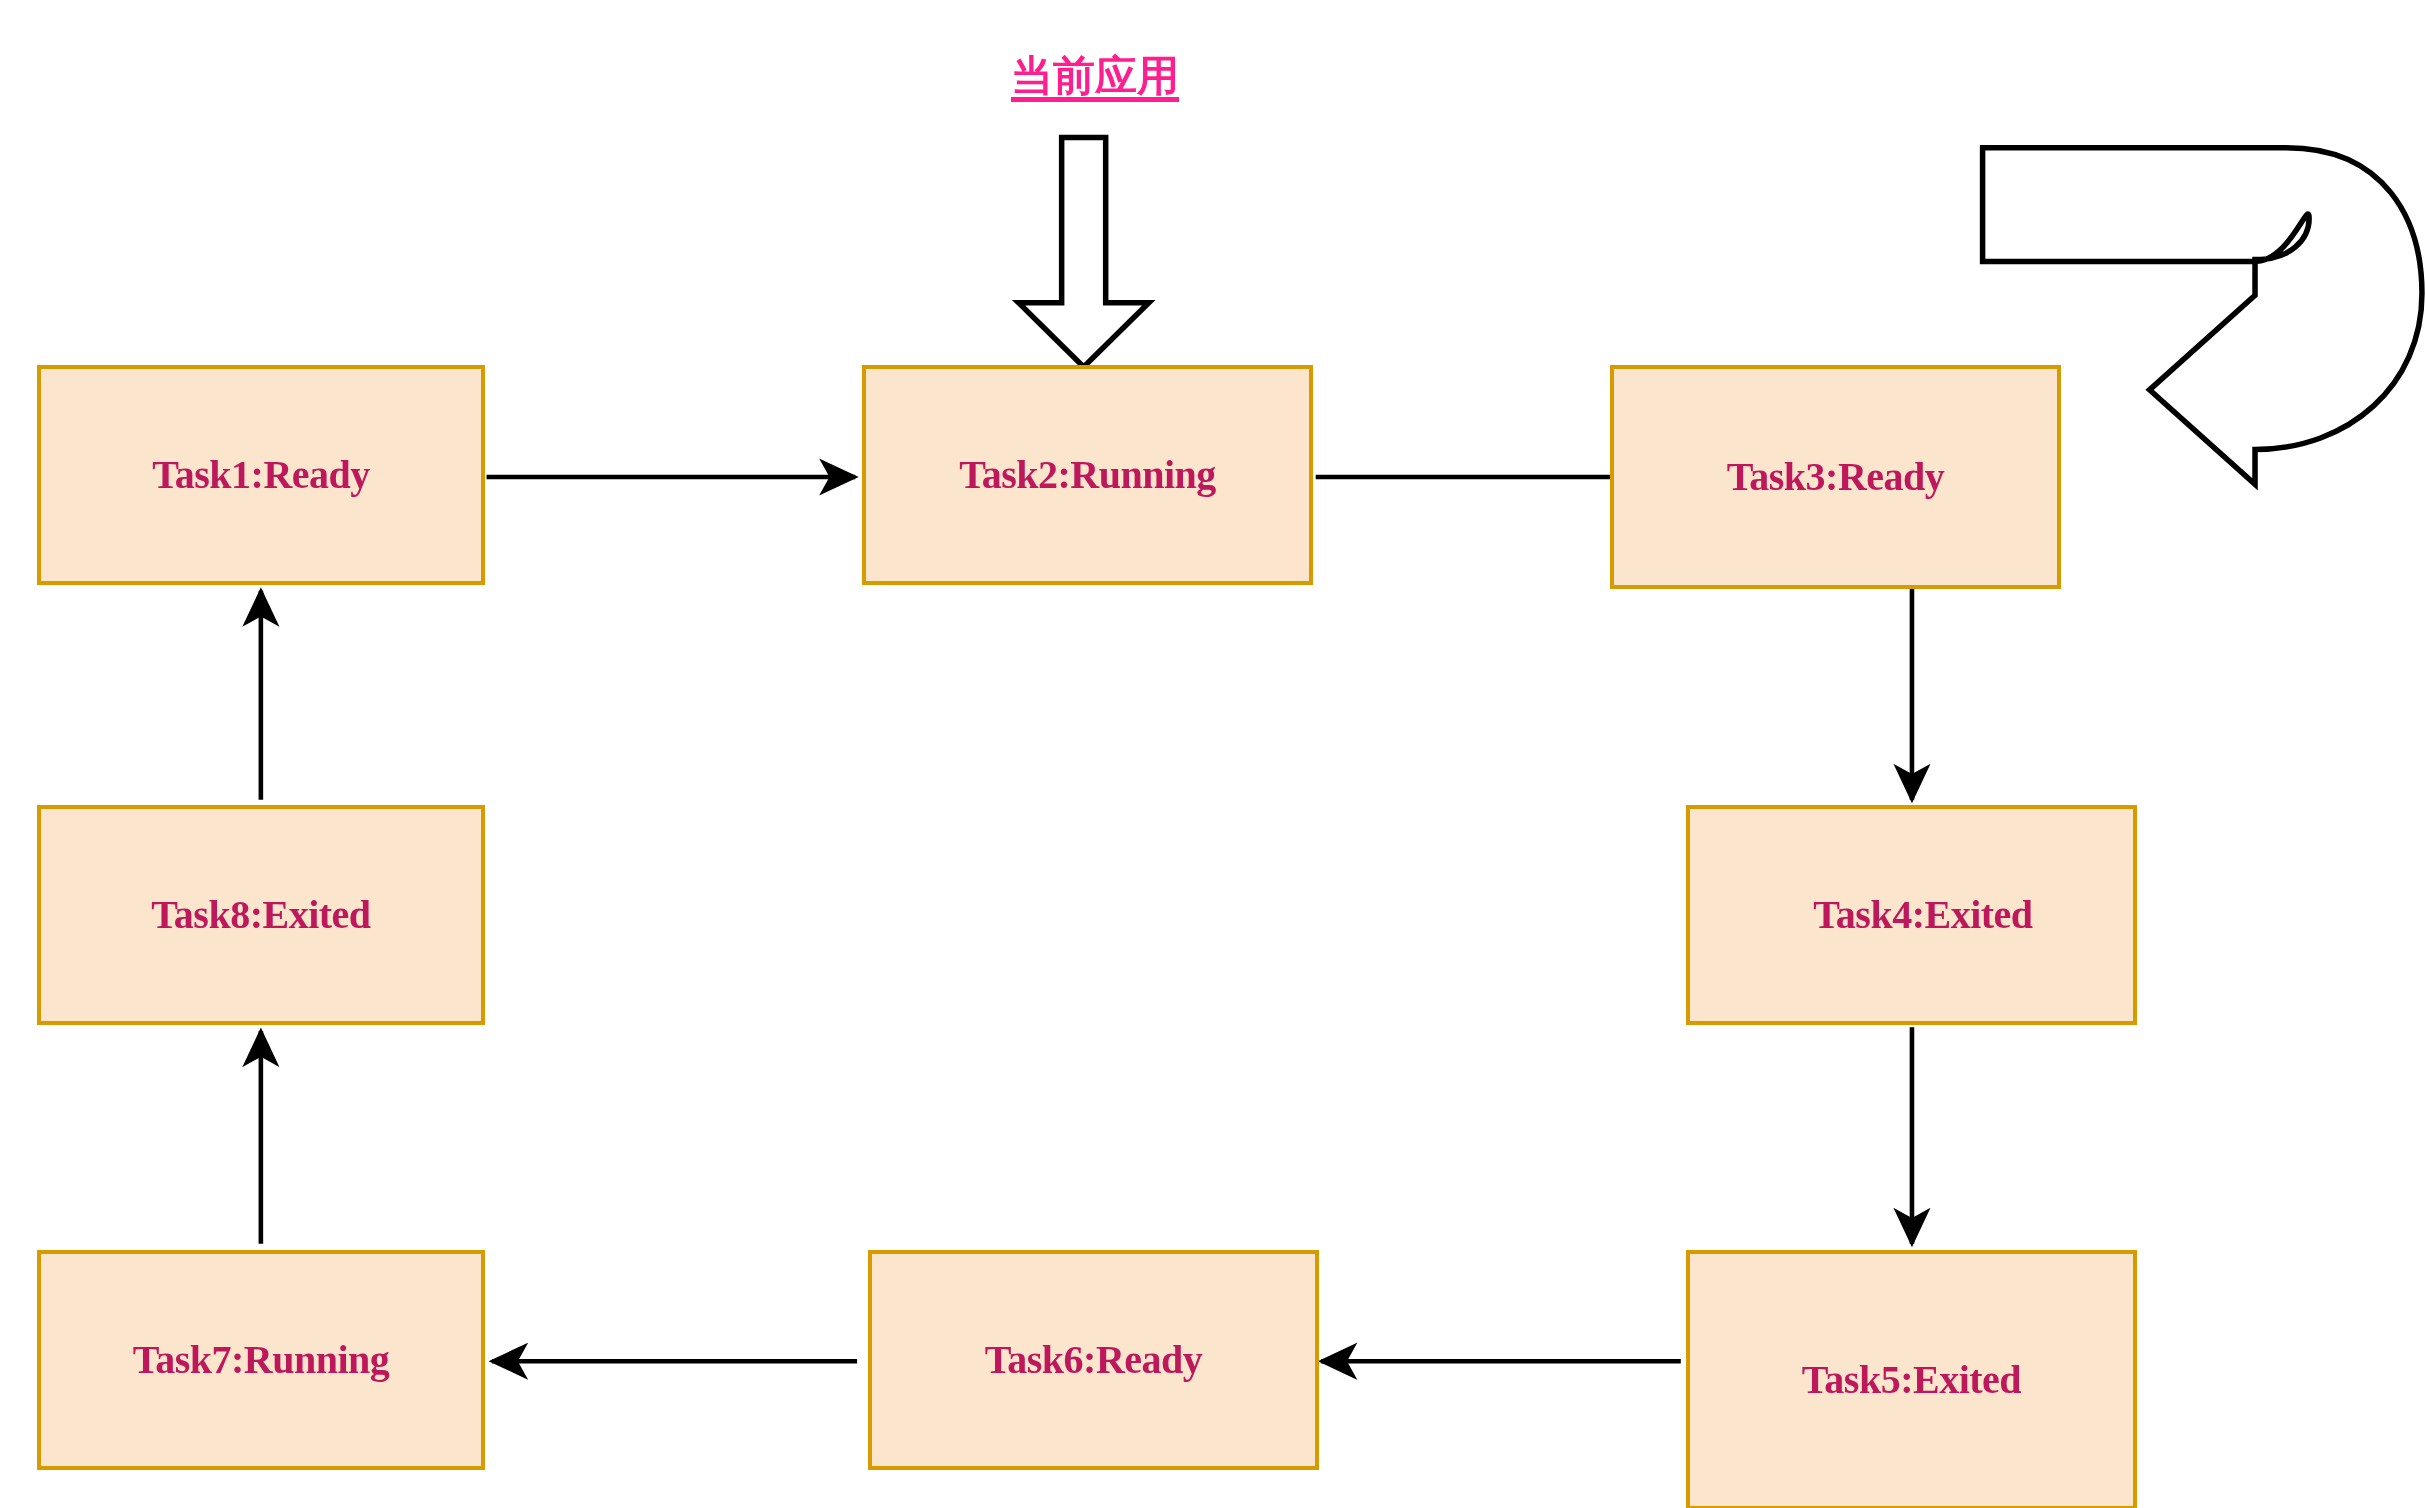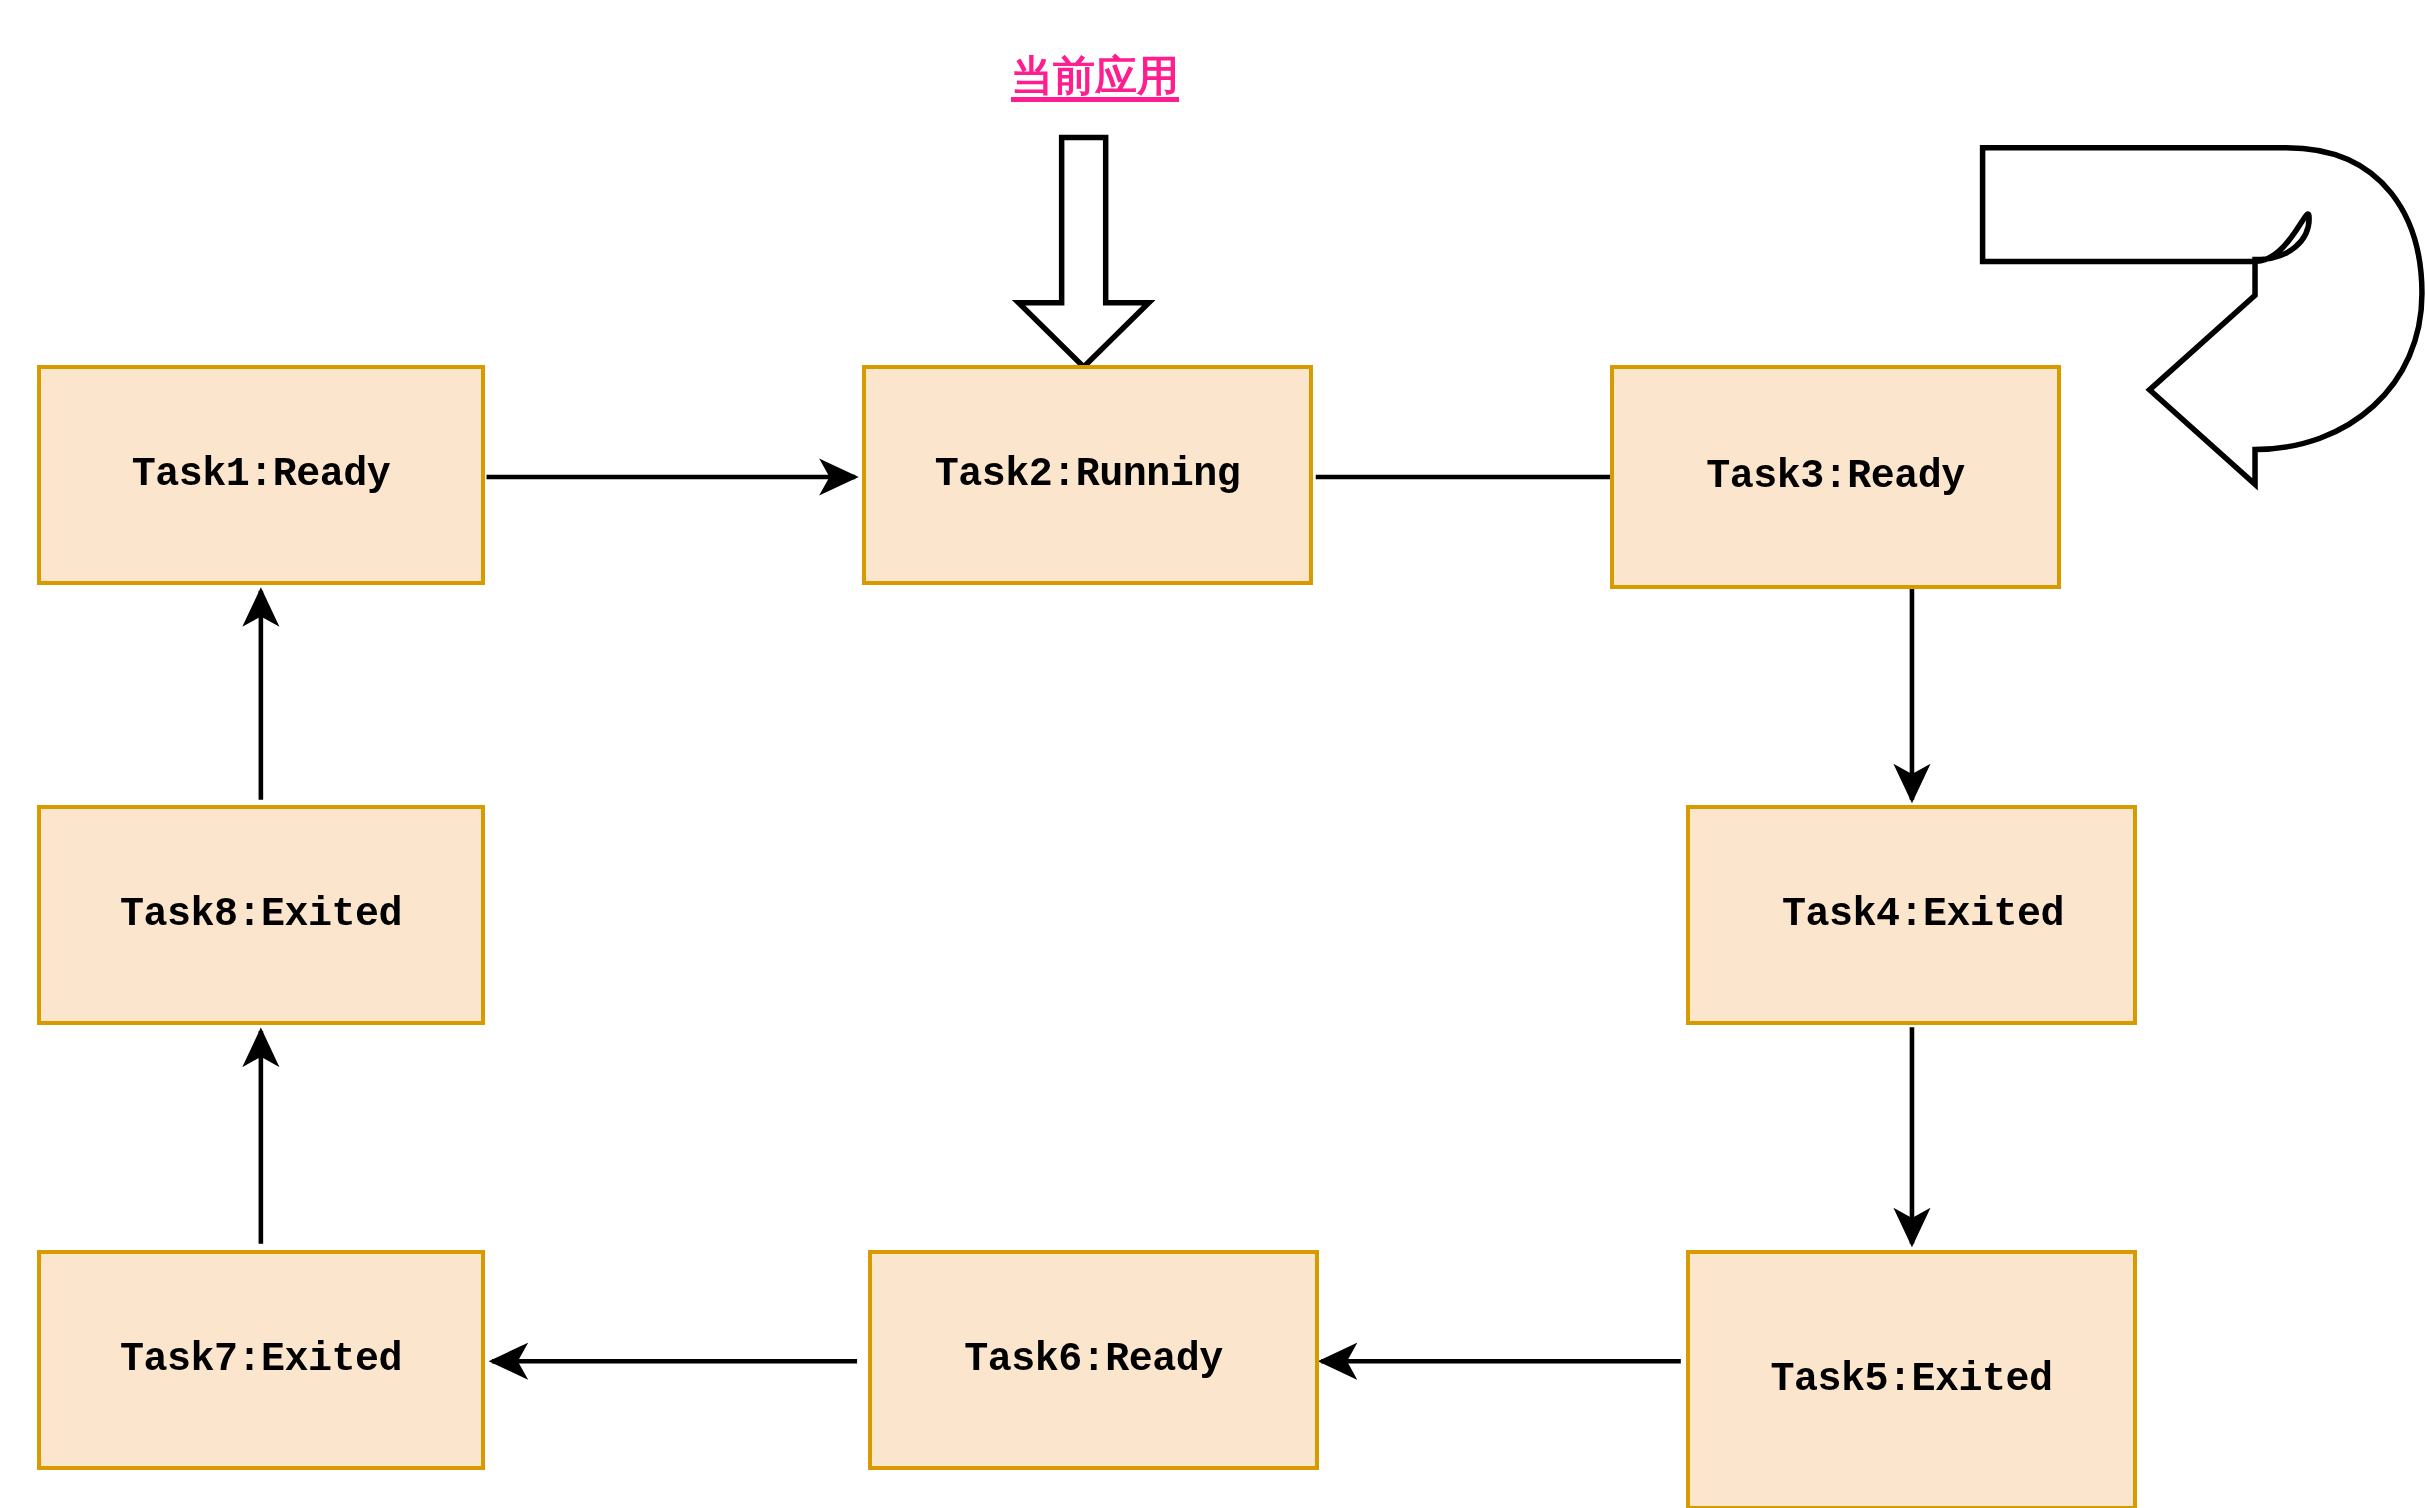--- a/index.html
+++ b/index.html
@@ -28,24 +28,24 @@
   .node-box {
     position: absolute;
     box-sizing: border-box;
     background: #fce5cd;
     border: 4.6px solid #d79b00;
     display: flex;
     align-items: center;
     justify-content: center;
   }
   .node-label {
-    font-family: Liberation Mono, monospace;
+    font-family: Liberation Serif, serif;
     font-size: 40px;
     font-weight: bold;
-    color: #000000;
+    color: #be185d;
     line-height: 1.1;
     white-space: nowrap;
     letter-spacing: -0.5px;
   }
   .annotation-label {
     position: absolute;
     font-family: "Liberation Sans", sans-serif;
     font-size: 42px;
     font-weight: bold;
     color: #ff1e90;
@@ -139,21 +139,21 @@
 
   <div class="node-box" style="left:1686px; top:1250px; width:451px; height:260px;">
     <span class="node-label">Task5:Exited</span>
   </div>
 
   <div class="node-box" style="left:868px; top:1250px; width:451px; height:220px;">
     <span class="node-label">Task6:Ready</span>
   </div>
 
   <div class="node-box" style="left:37px; top:1250px; width:448px; height:220px;">
-    <span class="node-label">Task7:Exited</span>
+    <span class="node-label">Task7:Running</span>
   </div>
 
   <div class="node-box" style="left:37px; top:805px; width:448px; height:220px;">
     <span class="node-label">Task8:Exited</span>
   </div>
 
   <div class="annotation-label" style="left:1011px; top:55px;">当前应用</div>
 
 </div>
 

